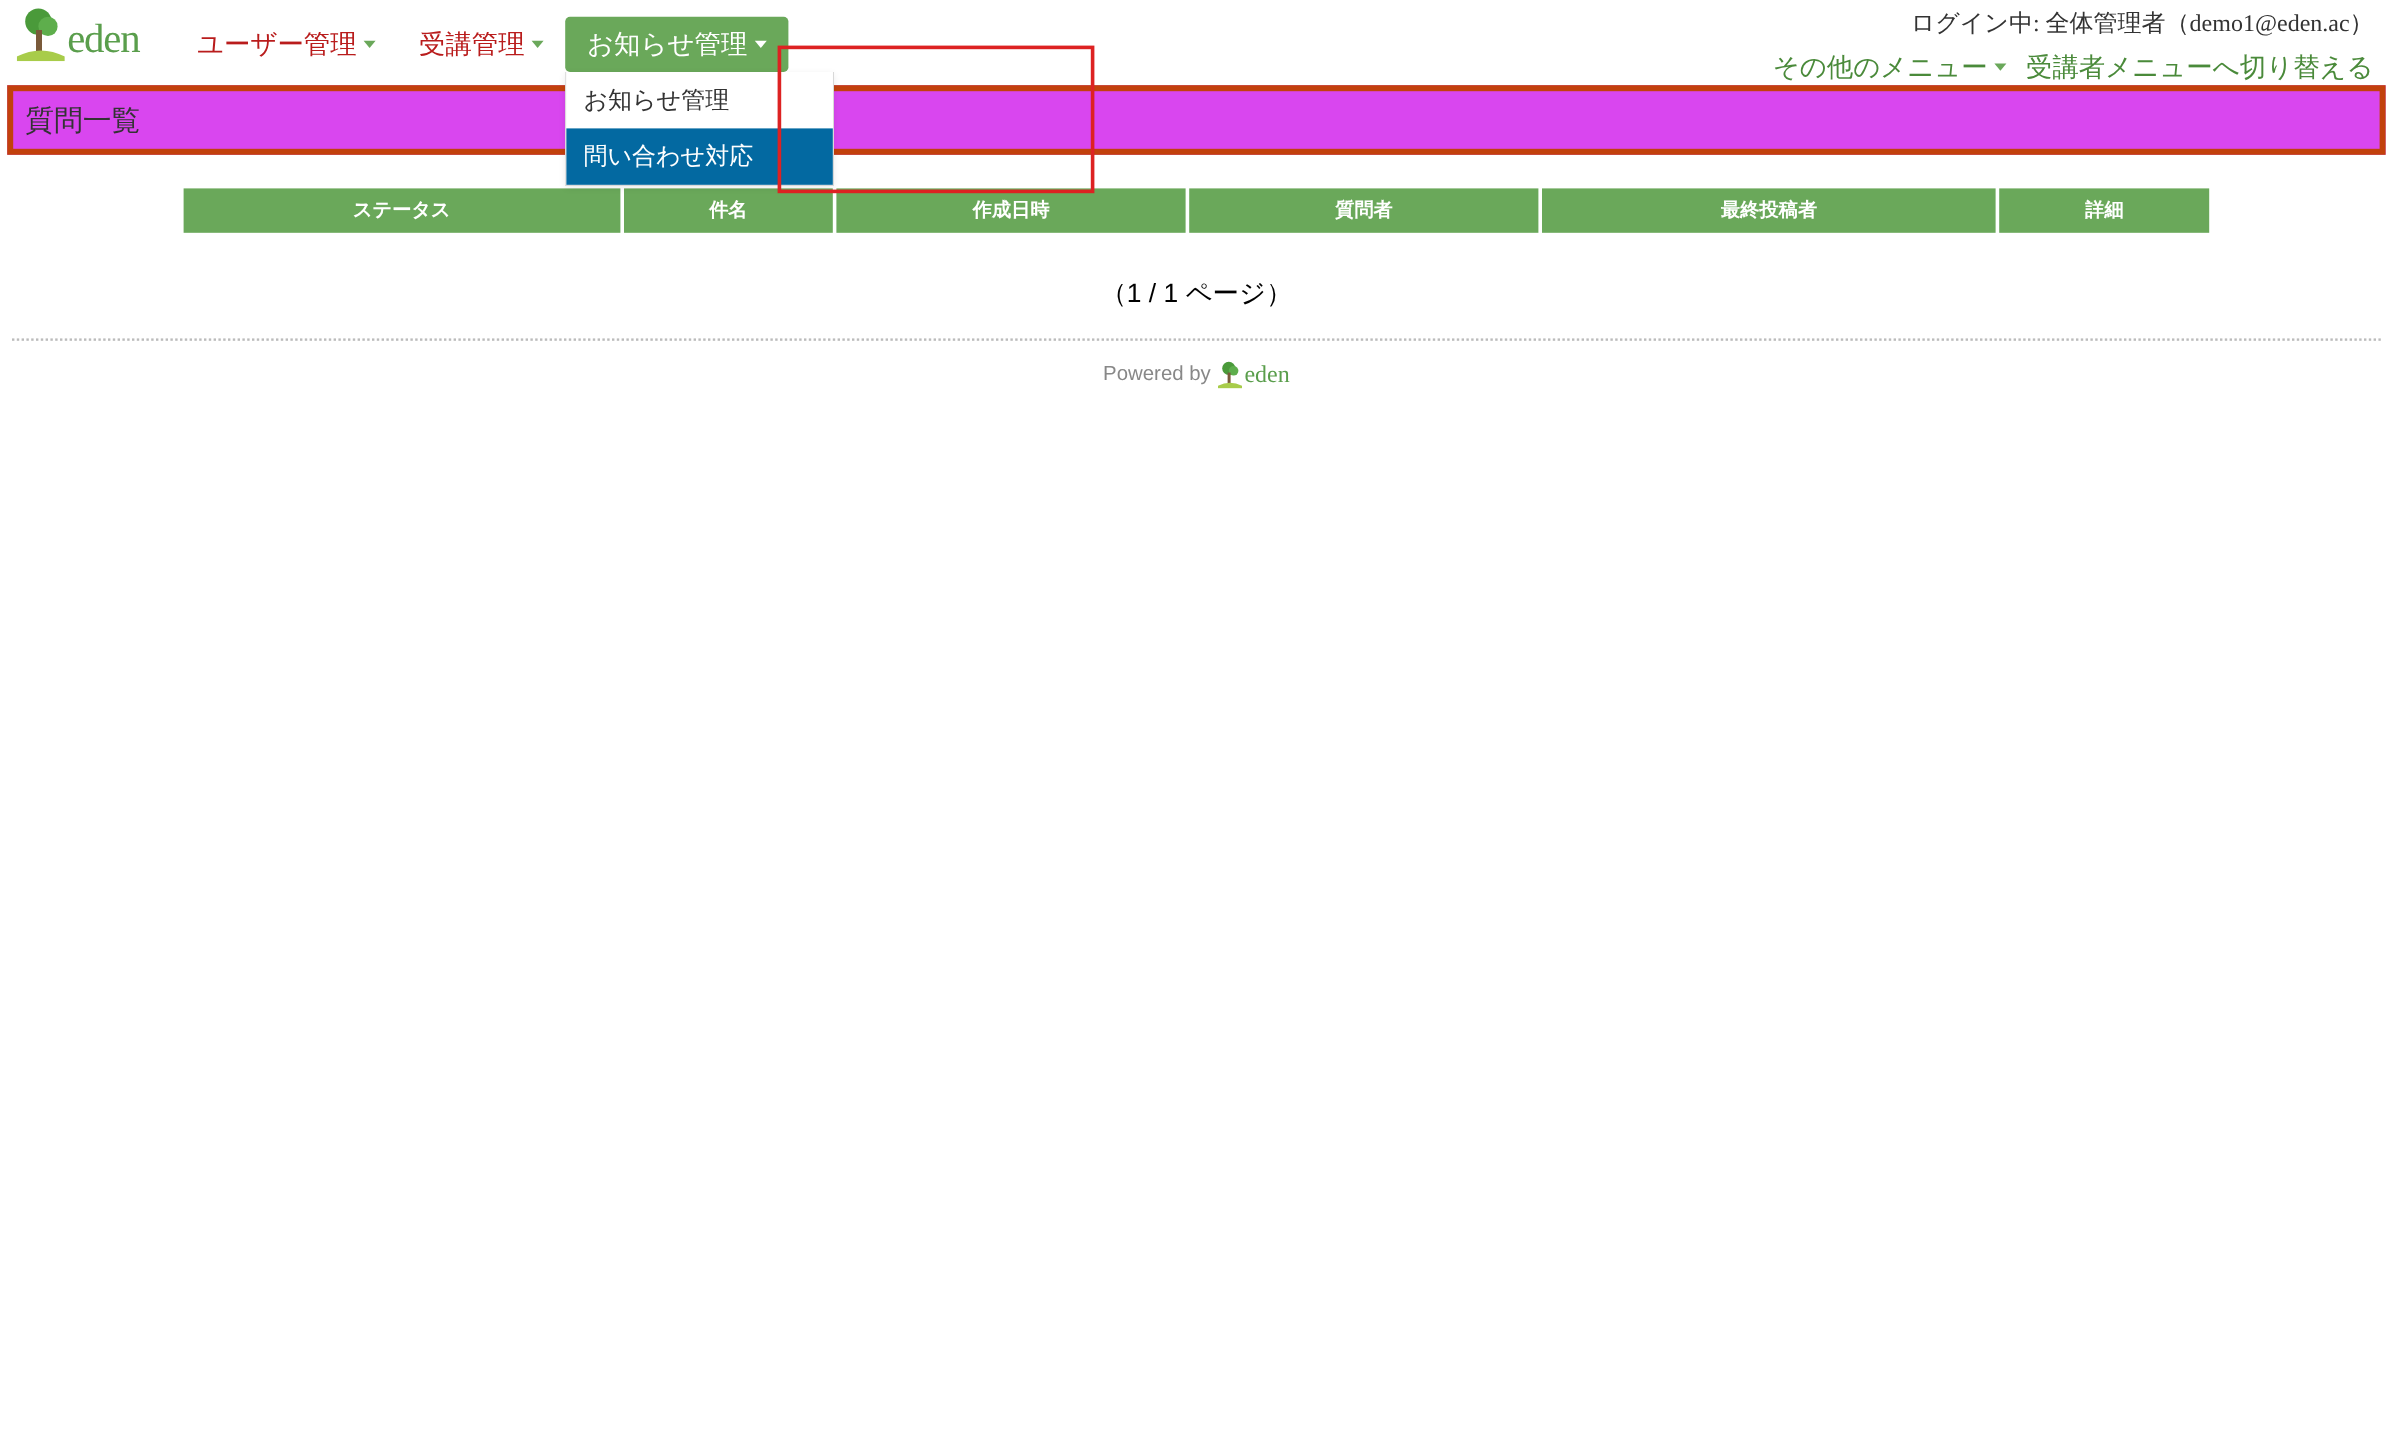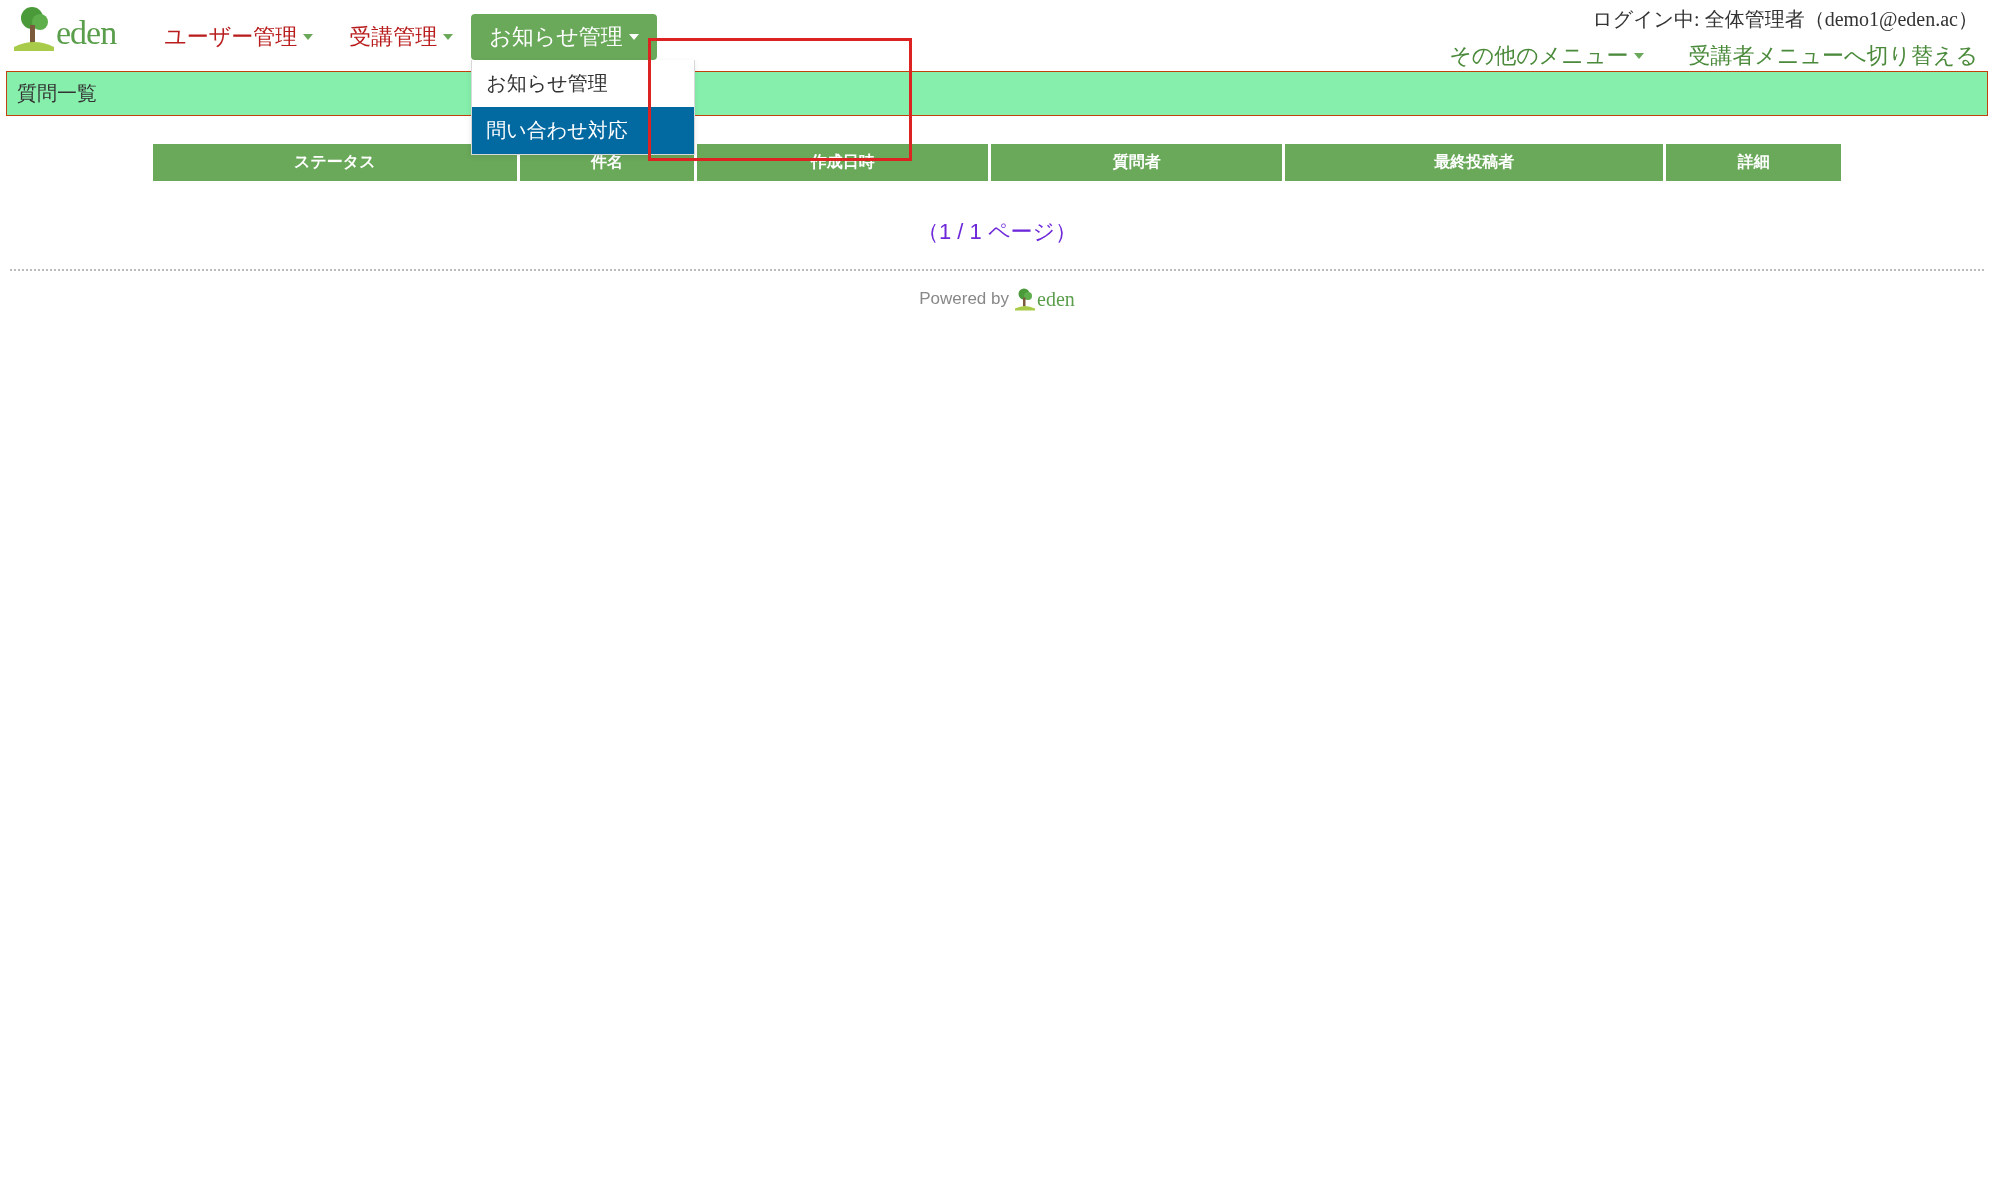--- a/index.html
+++ b/index.html
@@ -64,21 +64,21 @@
       margin-left: auto;
       display: flex;
       flex-direction: column;
       align-items: flex-end;
       padding-top: 6px;
       padding-right: 6px;
       gap: 8px;
       font-family: Liberation Serif, serif;
     }
     .login-text { font-size: 20px; color: #333; }
-    .header-right-links { display: flex; gap: 44px; }
+    .header-right-links { display: flex; gap: 16px; }
     .link-green { color: #4a8a3a; font-size: 22px; cursor: pointer; display: flex; align-items: center; gap: 6px; }
     .dropdown {
       position: absolute;
       top: 100%;
       left: 0;
       min-width: 224px;
       background: #fff;
       border: 1px solid #d8d8d8;
       border-top: none;
       box-shadow: 0 2px 6px rgba(0,0,0,0.08);
@@ -93,37 +93,37 @@
     }
     .dropdown-item.highlighted { background: #0369a1; color: #fff; }
     .highlight-box {
       position: absolute;
       border: 3px solid #d22;
       pointer-events: none;
       z-index: 20;
     }
     .page-title-bar {
       margin: 0 6px;
-      border: 1px solid #c2410c;
+      border: 5px solid #c2410c;
       padding: 8px 10px;
-      font-size: 20px;
+      font-size: 24px;
       color: #333;
-      background: #86efac;
+      background: #d946ef;
     }
     .content { padding: 28px 150px 0 150px; }
     .table { width: 100%; border-collapse: separate; border-spacing: 3px 0; }
     .table th {
       background: #6aa85a;
       color: #fff;
       font-weight: 600;
       font-size: 16px;
       padding: 8px 10px;
       text-align: center;
     }
-    .pagination { text-align: center; margin-top: 36px; font-size: 22px; color: #6d28d9; }
+    .pagination { text-align: center; margin-top: 36px; font-size: 22px; color: #000000; }
     .footer-divider {
       margin: 22px 10px 10px 10px;
       border: none;
       border-top: 2px dotted #bbb;
     }
     .footer {
       text-align: left;
       color: #888;
       font-size: 17px;
       padding: 6px 0 20px 0;

